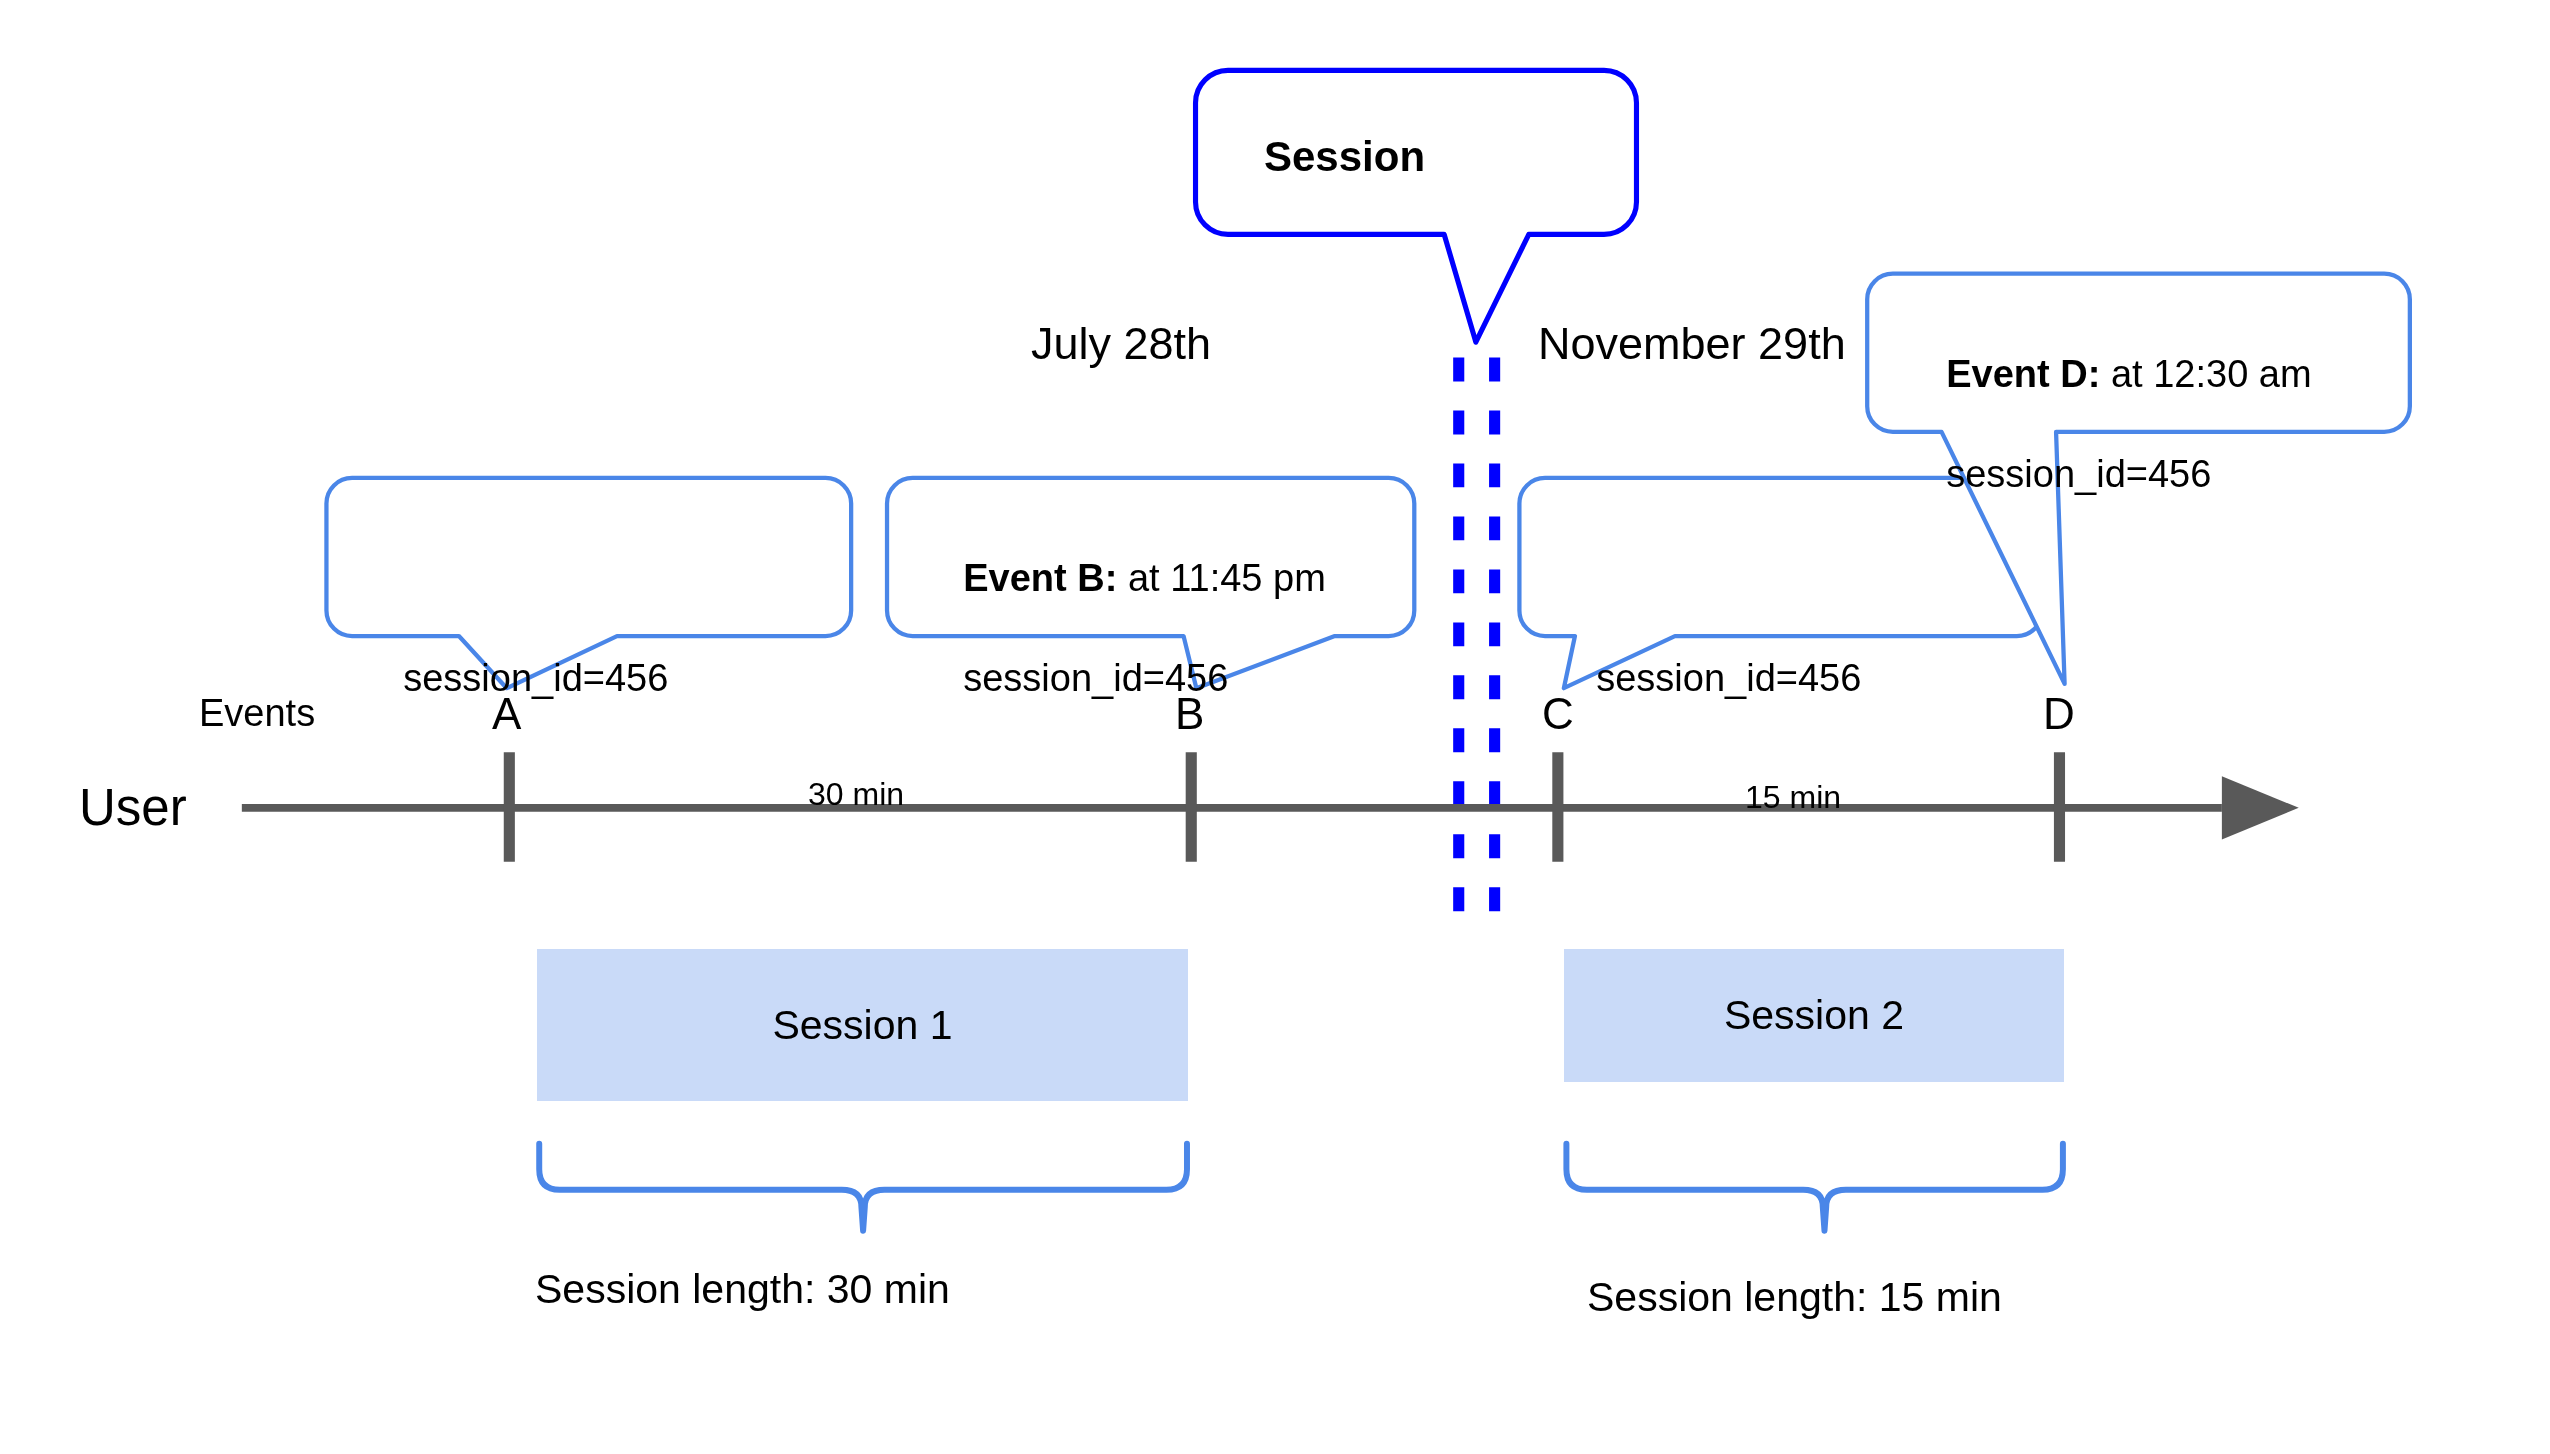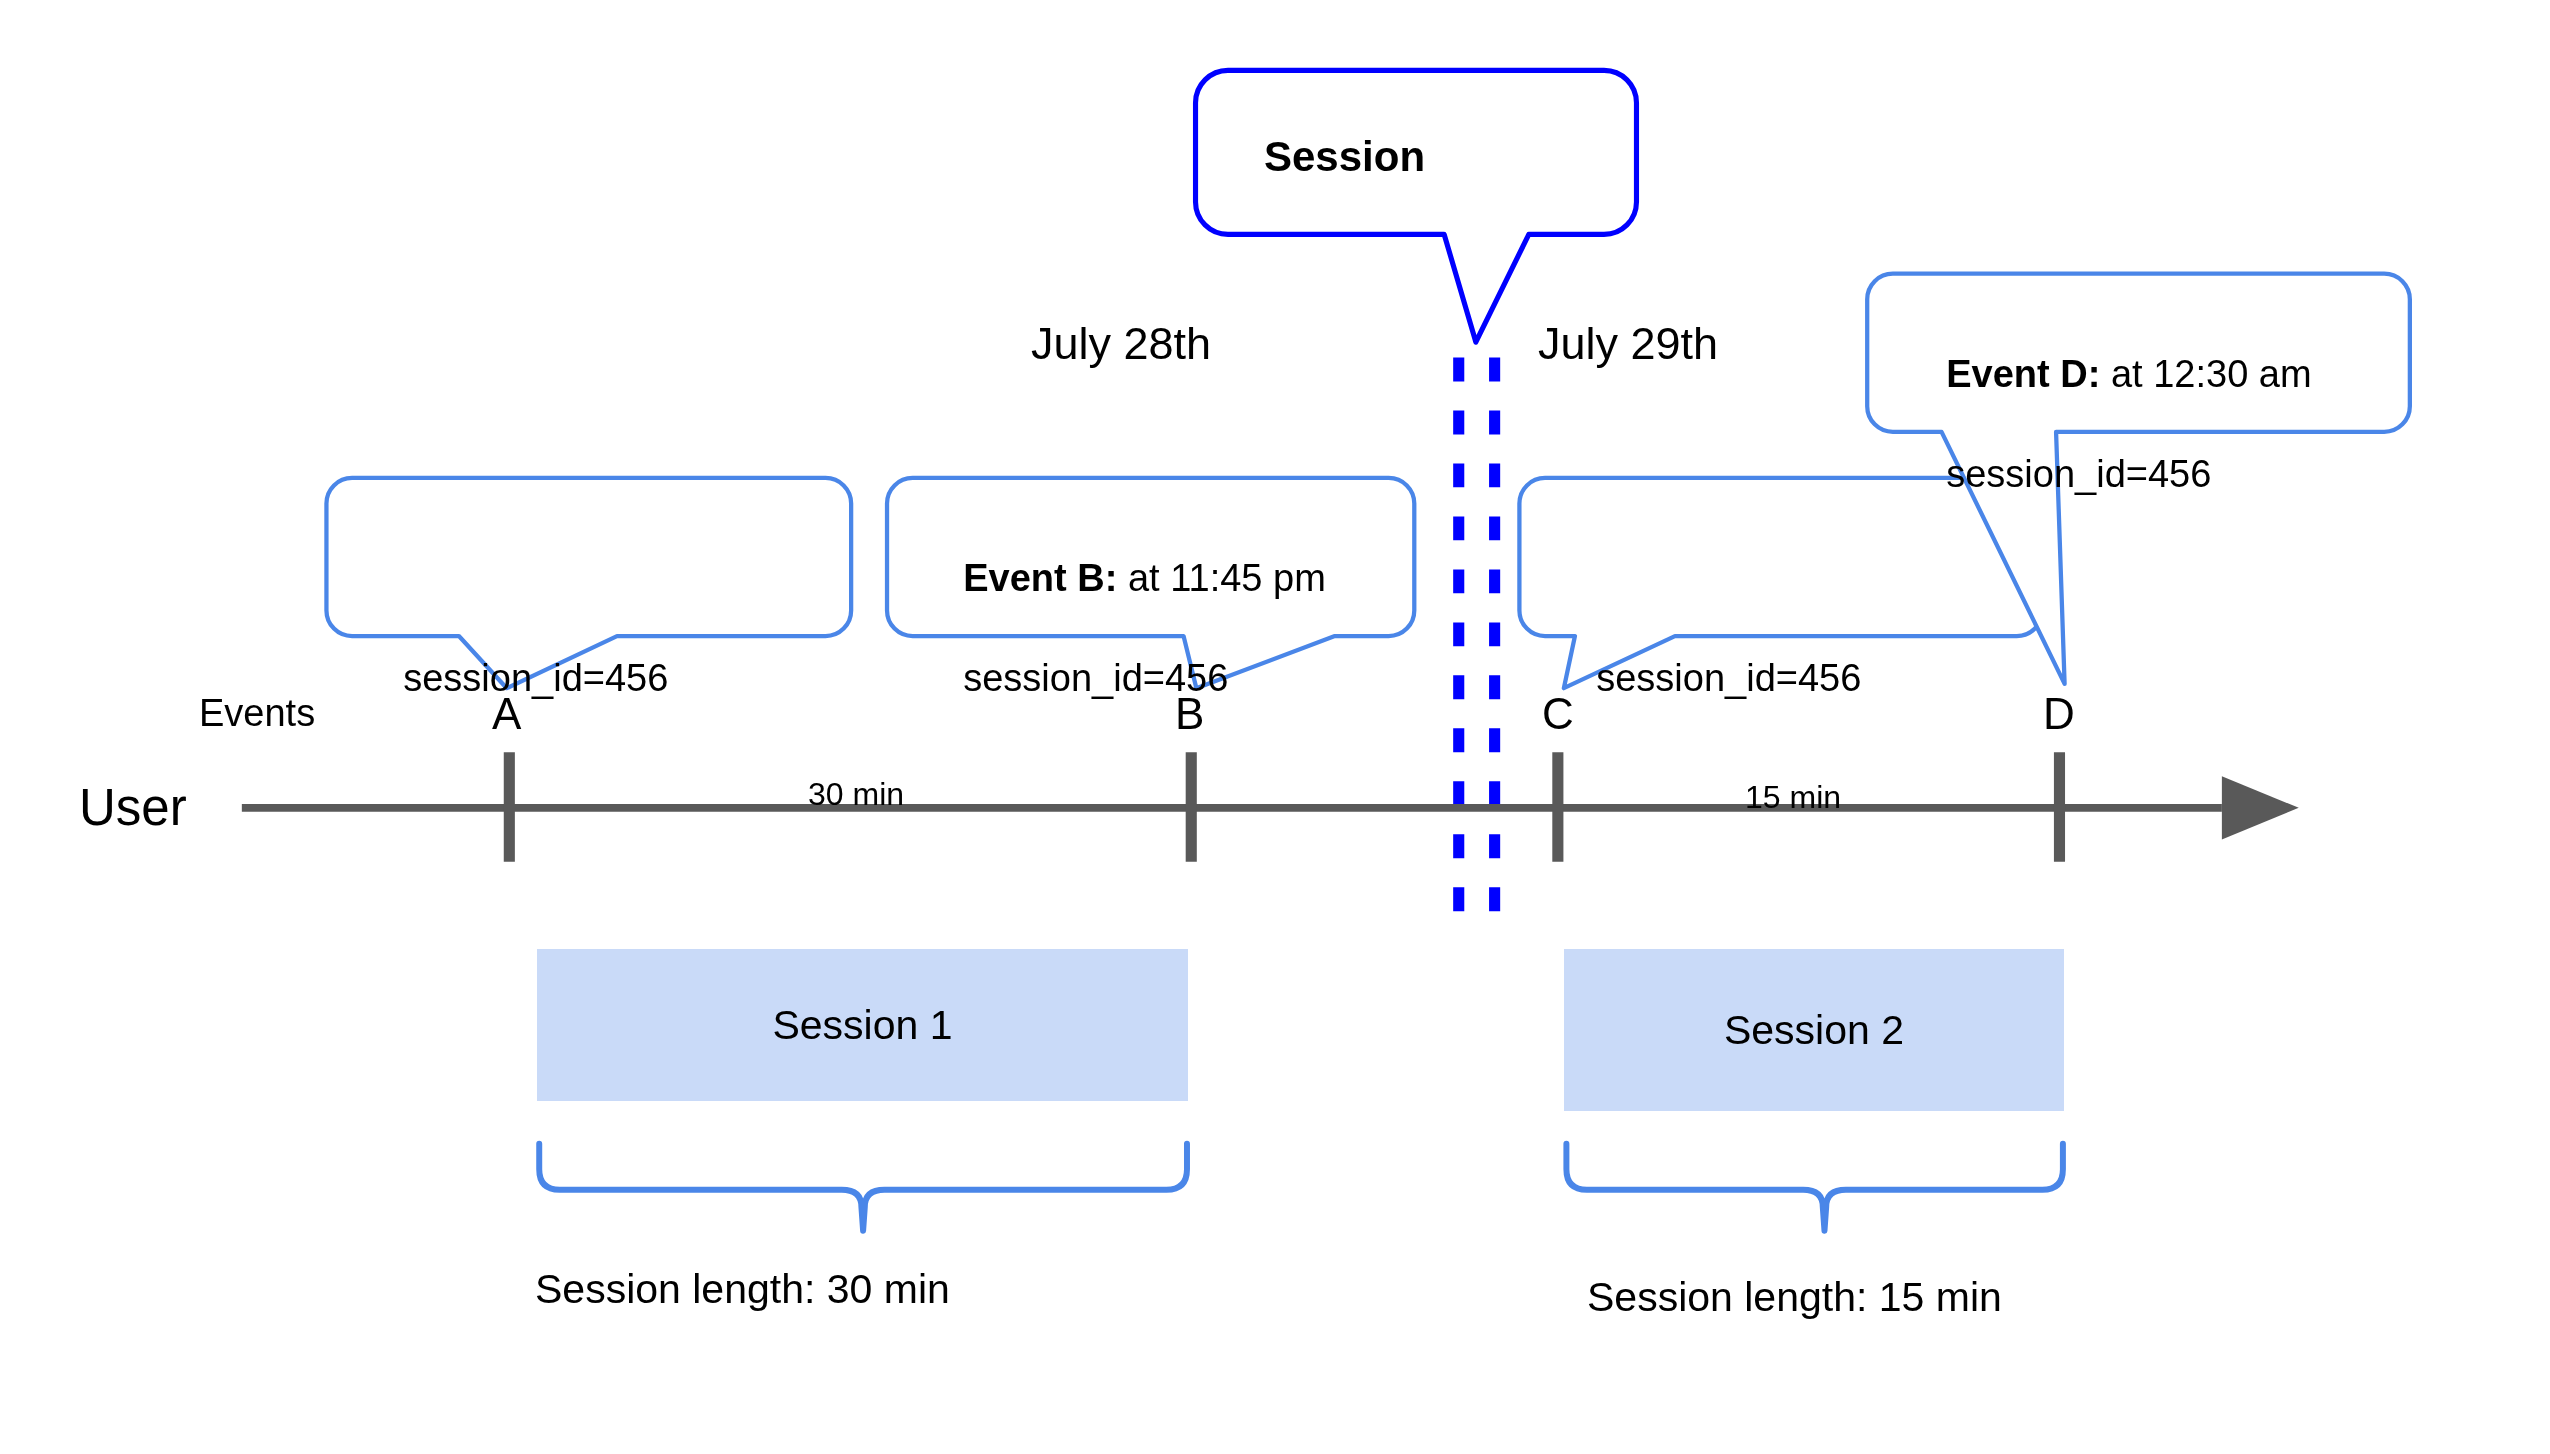--- a/index.html
+++ b/index.html
@@ -199,21 +199,21 @@
                Q 2137,1392 2160,1392
                L 2390,1392
                Q 2414,1392 2414,1368
                L 2414,1338" fill="none" stroke="#4a86e8" stroke-width="7" stroke-linecap="round" stroke-linejoin="round"></path>
     </g>
   </svg>
 
   <div class="txt midnight-label" style="left:1264px; top:132px;">Session</div>
 
   <div class="txt date-label" style="left:1031px; top:317px;">July 28th</div>
-  <div class="txt date-label" style="left:1538px; top:317px;">July 29th</div>
+  <div class="txt date-label" style="left:1538px; top:317px;">November 29th</div>
 
   <div class="callout-text" style="left:361px; top:503px;">
     <br>
     <span>session_id=456</span>
   </div>
 
   <div class="callout-text" style="left:921px; top:503px;">
     <span><b>Event B:</b><span> at 11:45 pm</span></span><br>
     <span>session_id=456</span>
   </div>
@@ -235,21 +235,21 @@
   <div class="txt tick-letter" style="left:1175px; top:688px;">B</div>
   <div class="txt tick-letter" style="left:1542px; top:688px;">C</div>
   <div class="txt tick-letter" style="left:2043px; top:688px;">D</div>
 
   <div class="txt dur-label" style="left:808px; top:736px;">30 min</div>
   <div class="txt dur-label" style="left:1745px; top:739px;">15 min</div>
 
   <div class="session-box" style="left:537px; top:949px; width:651px; height:152px;">
     <span class="session-box-label">Session 1</span>
   </div>
-  <div class="session-box" style="left:1564px; top:949px; width:500px; height:162px;text-align:right;">
+  <div class="session-box" style="left:1564px; top:949px; width:500px; height:133px;text-align:right;">
     <span class="session-box-label">Session 2</span>
   </div>
 
   <div class="txt session-len-label" style="left:535px; top:1265px;">Session length: 30 min</div>
   <div class="txt session-len-label" style="left:1587px; top:1265px;margin-top:8px;">Session length: 15 min</div>
 
 </div>
 
 
 </body></html>

